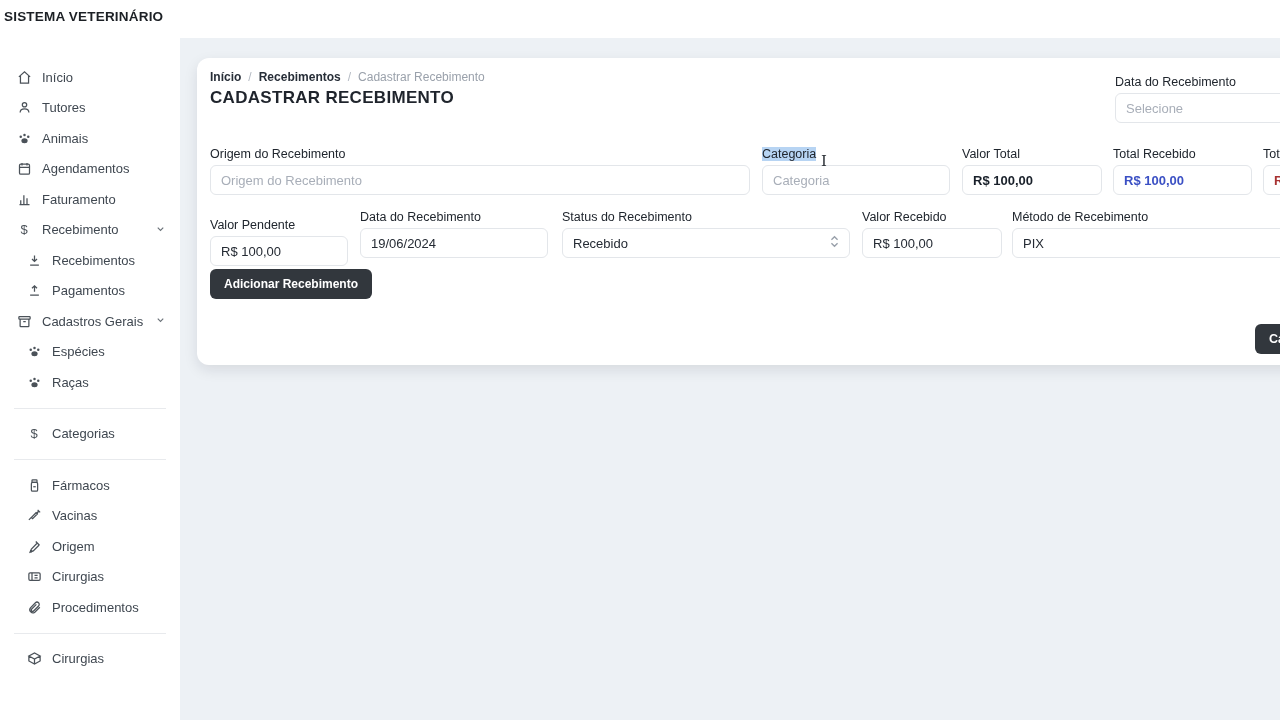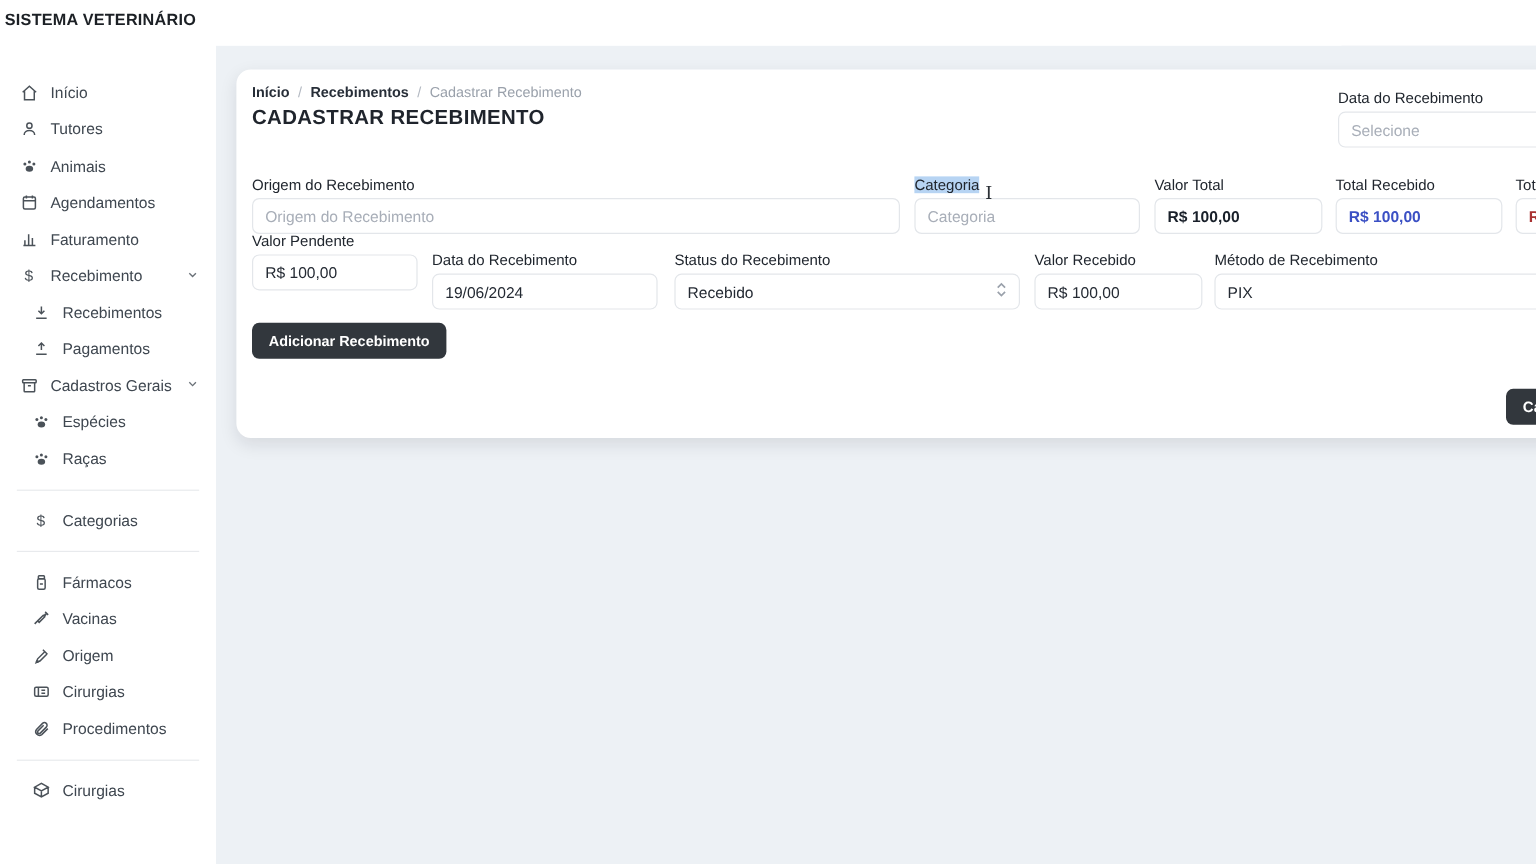--- a/index.html
+++ b/index.html
@@ -290,21 +290,21 @@
       </div>
     </div>
 
     <div class="fgroup" style="left:1066px; top:89px; width:130px;">
       <div class="flabel">Total Pendente</div>
       <div class="finput">
         <span class="val-red">R$ 100,00</span>
       </div>
     </div>
 
-    <div class="fgroup" style="left:13px; top:136px; width:138px;">
+    <div class="fgroup" style="left:13px; top:160px; width:138px;">
       <div class="flabel">Valor Pendente</div>
       <div class="finput">
         <span>R$ 100,00</span>
       </div>
     </div>
 
     <div class="fgroup" style="left:163px; top:152px; width:188px;">
       <div class="flabel">Data do Recebimento</div>
       <div class="finput">
         <span>19/06/2024</span>

